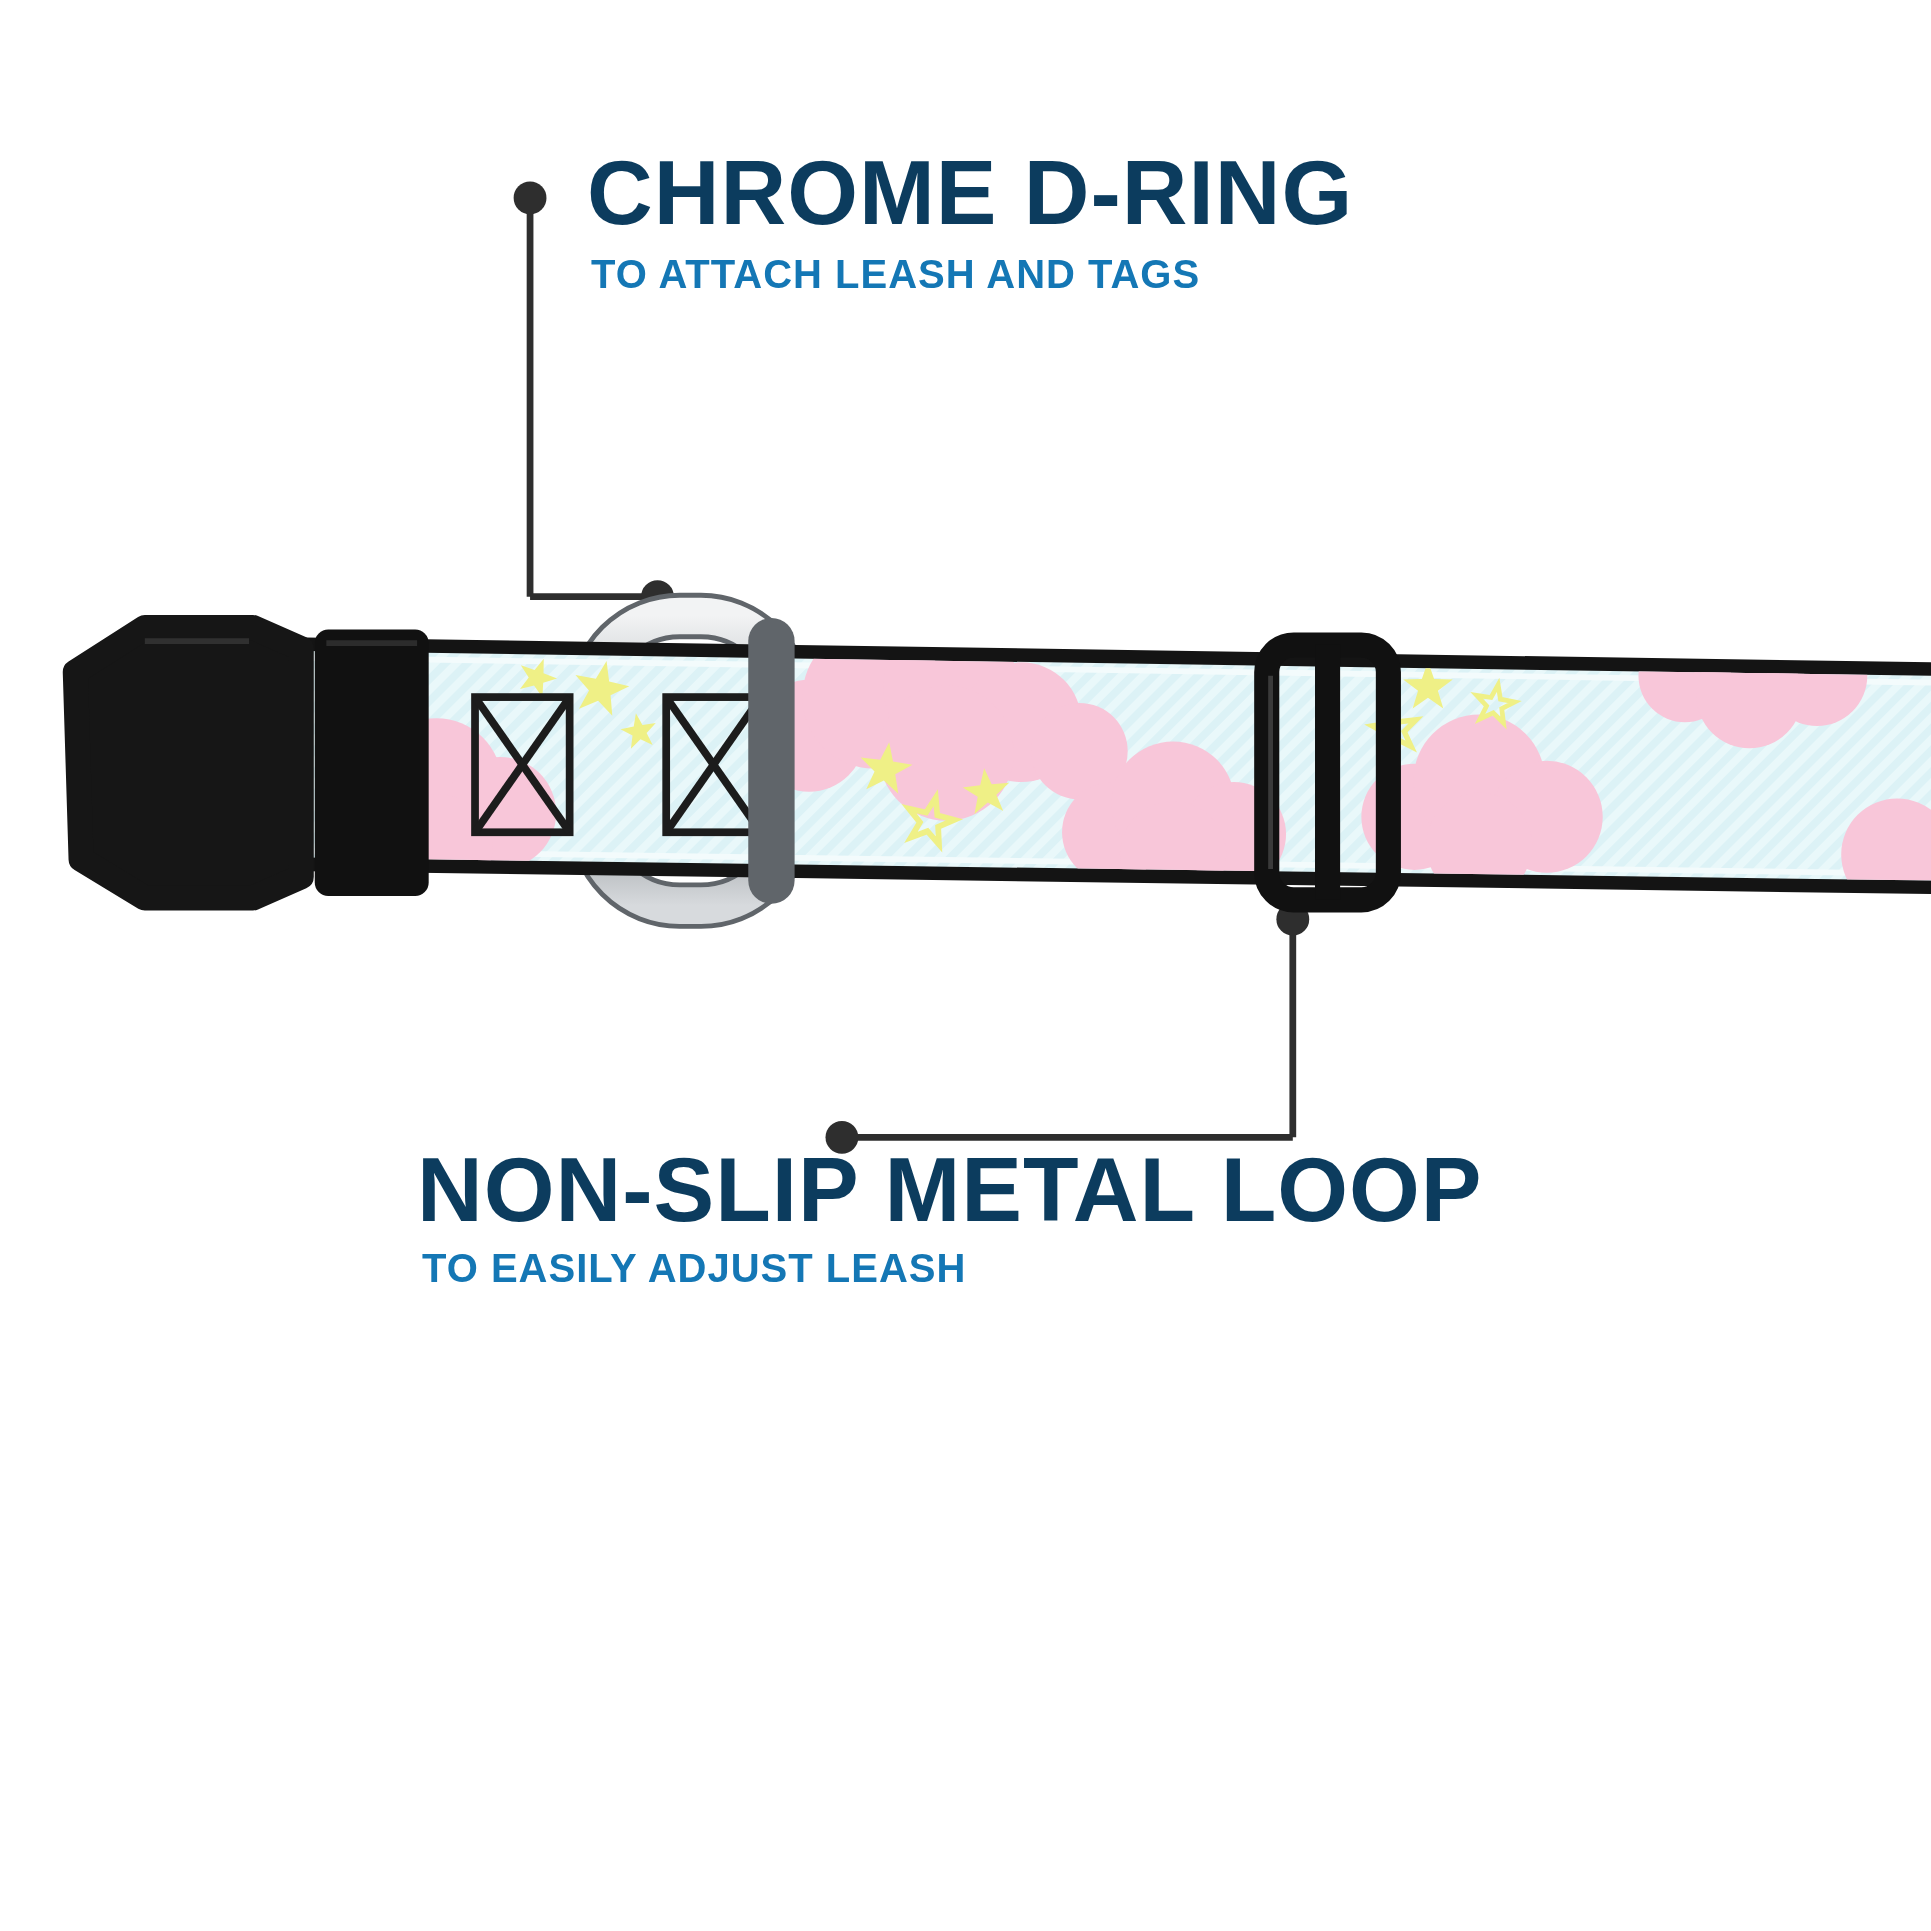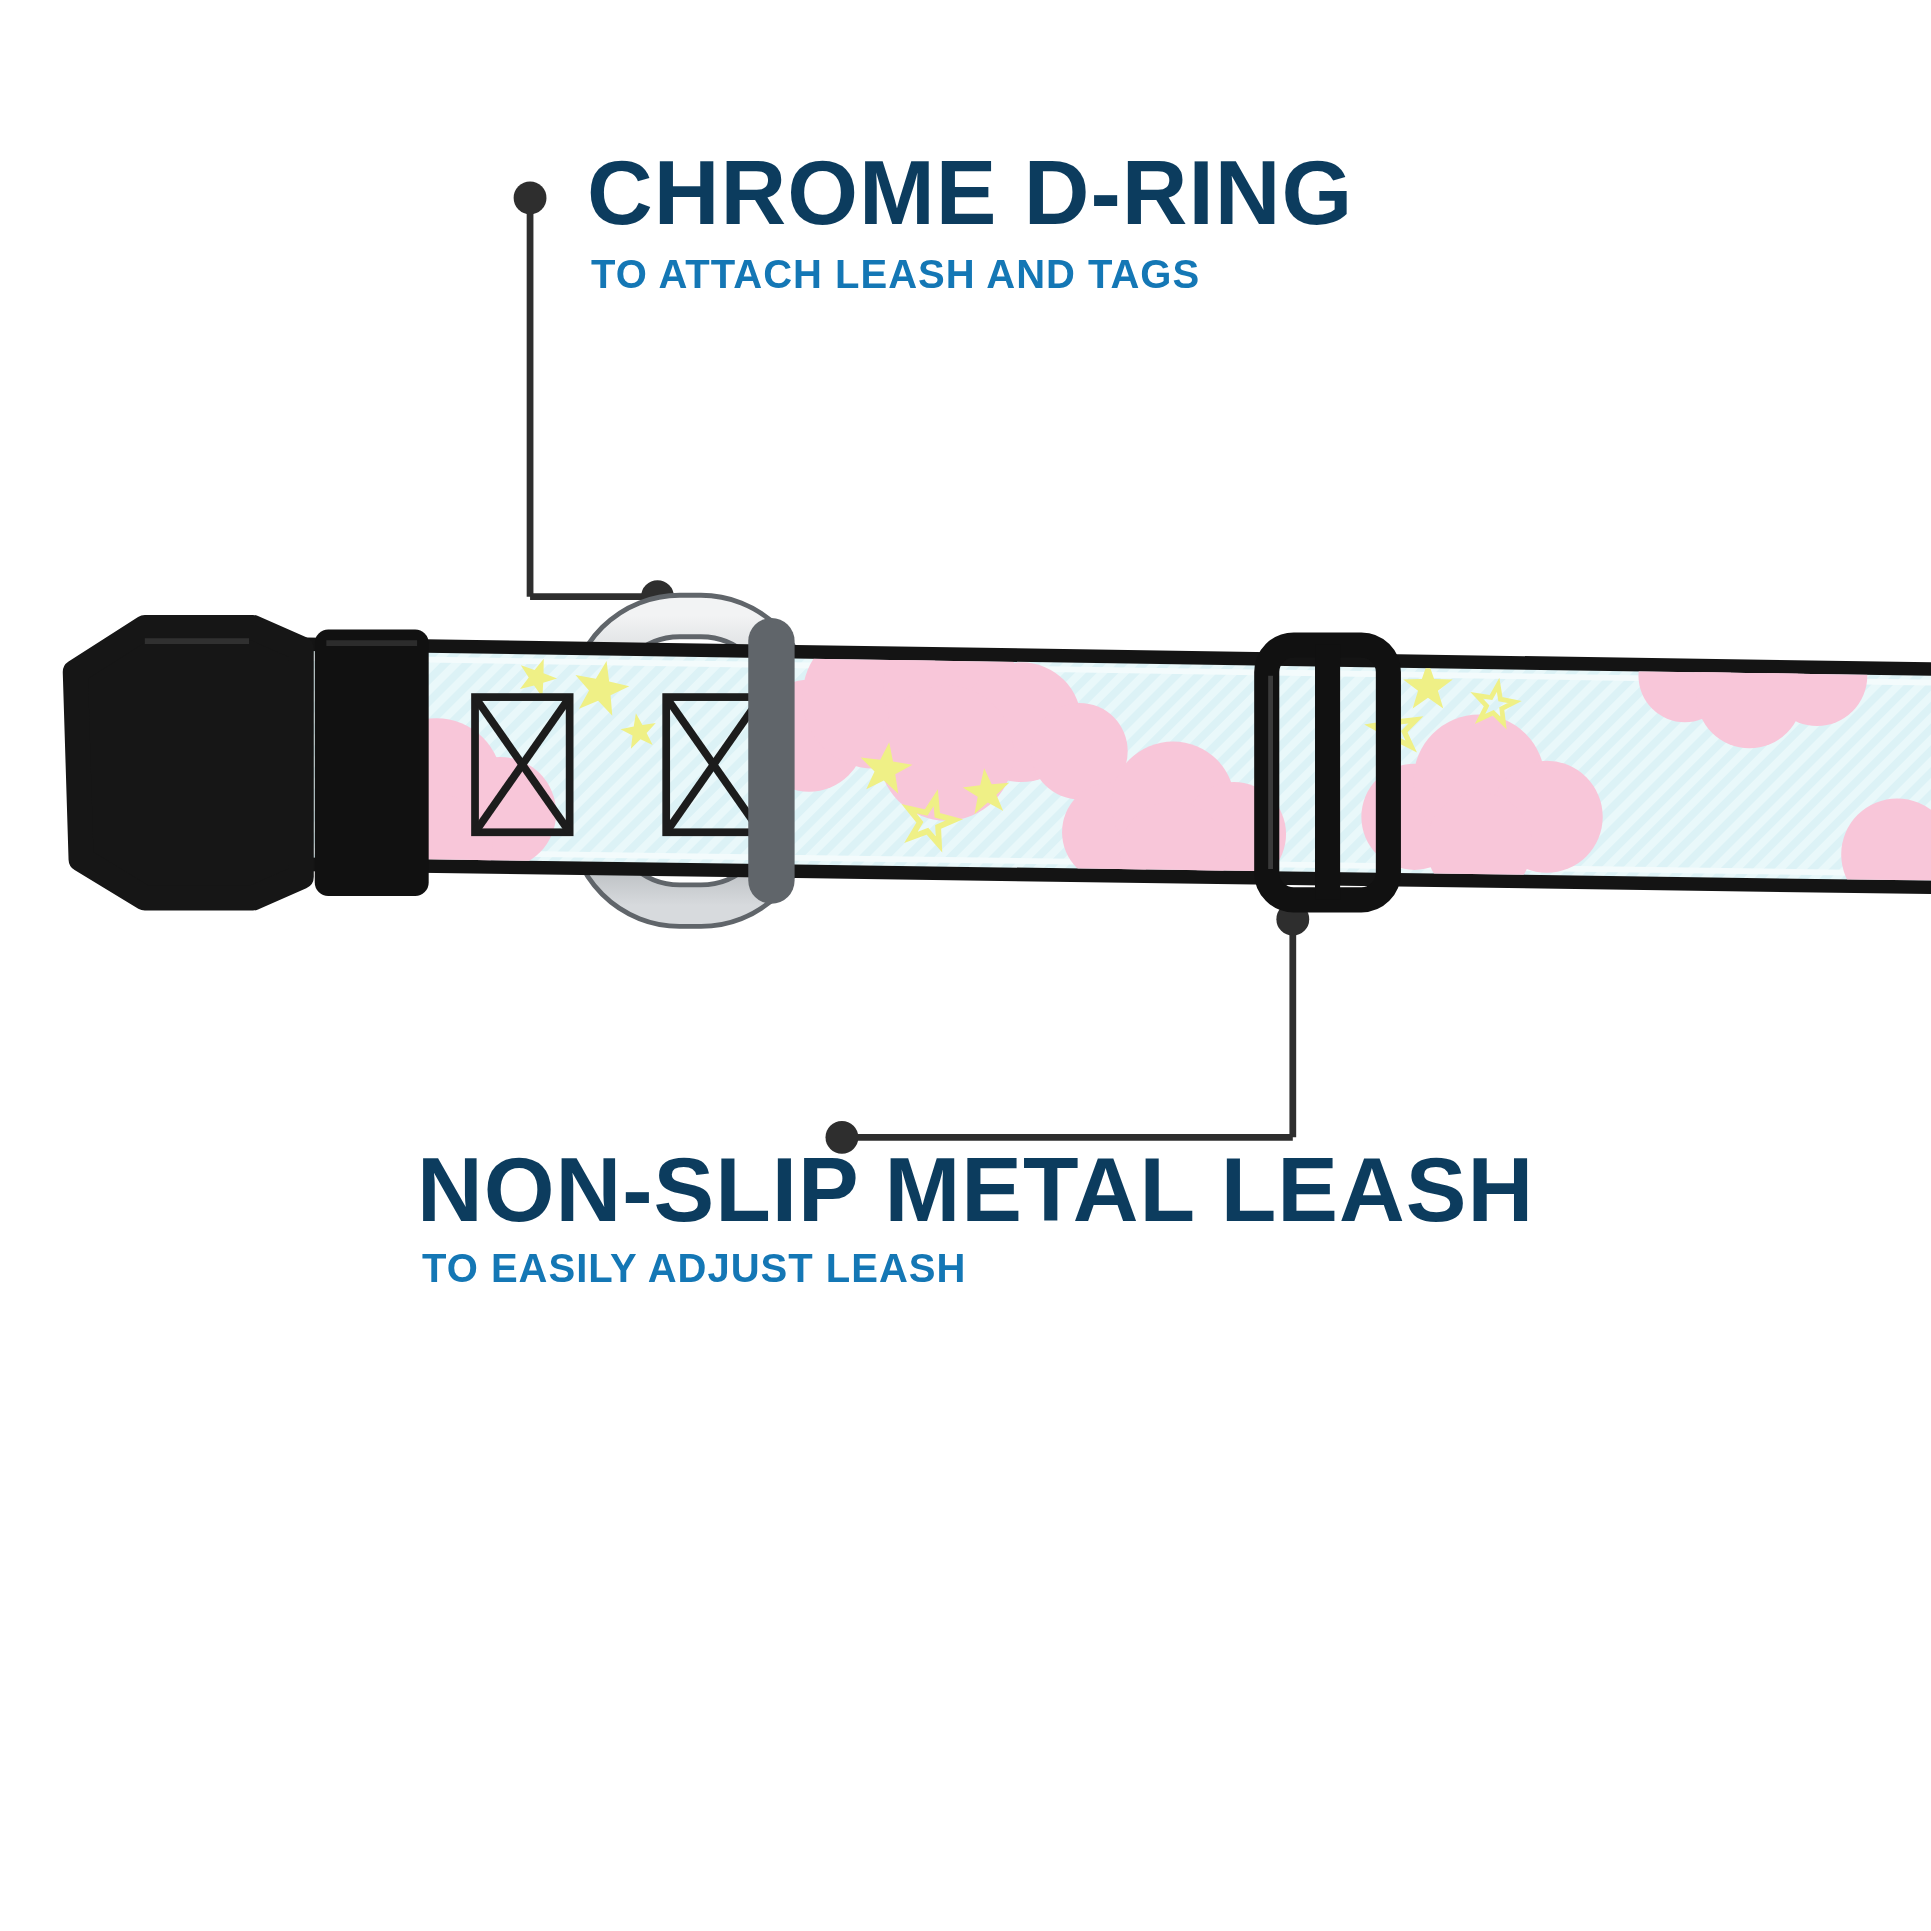--- a/index.html
+++ b/index.html
@@ -158,17 +158,17 @@
     <g>
       <rect x="1312" y="668" width="126" height="264" rx="28" fill="none" stroke="#111111" stroke-width="26"></rect>
       <rect x="1362" y="668" width="26" height="264" fill="#111111"></rect>
       <path d="M 1316 700 L 1316 900" stroke="#3a3a3a" stroke-width="5" fill="none"></path>
     </g>
   </svg>
 
   <div id="title-1" class="callout-title">CHROME D-RING</div>
   <div id="subtitle-1" class="callout-subtitle">TO ATTACH LEASH AND TAGS</div>
 
-  <div id="title-2" class="callout-title">NON-SLIP METAL LEASH</div>
+  <div id="title-2" class="callout-title">NON-SLIP METAL LOOP</div>
   <div id="subtitle-2" class="callout-subtitle">TO EASILY ADJUST LEASH</div>
 
 </div>
 
 
 </body></html>

